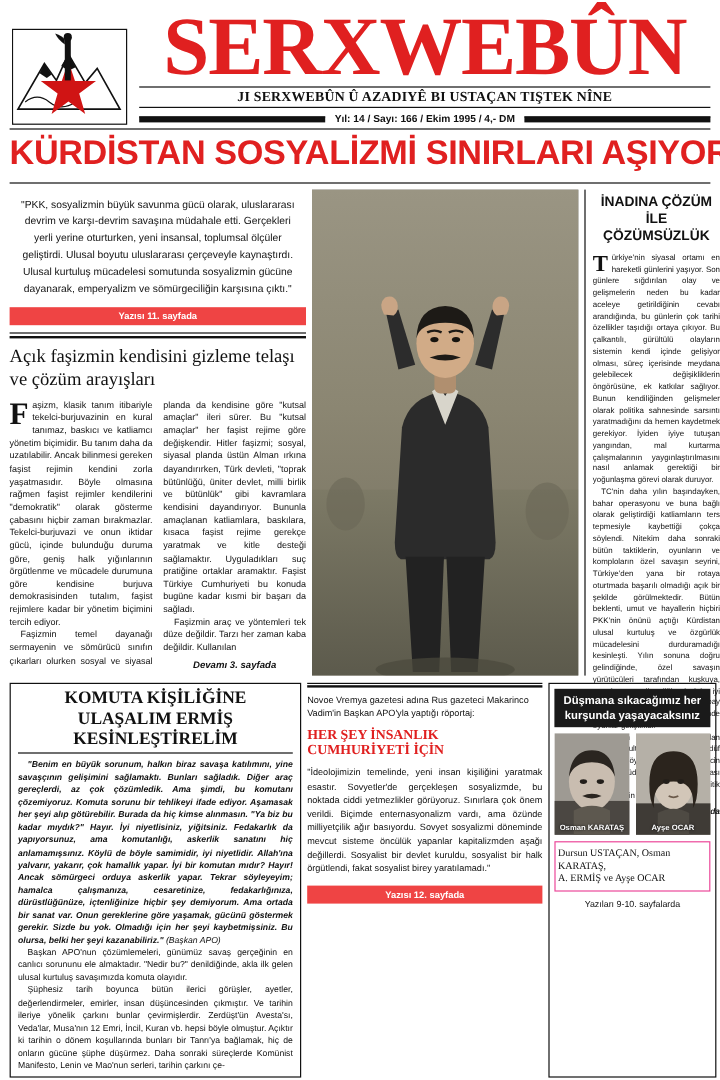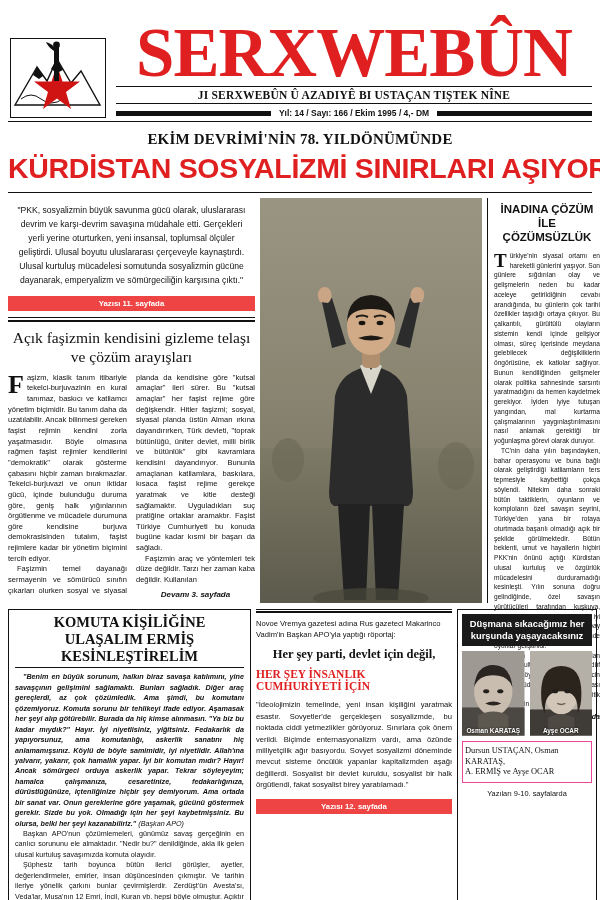--- a/index.html
+++ b/index.html
@@ -3,21 +3,21 @@
 <meta charset="utf-8">
 <style>
   html,body{margin:0;padding:0;}
   body{
     width:600px;height:900px;
     background:#ffffff;
     font-family:"Liberation Sans", sans-serif;
     color:#111;
     overflow:hidden;
   }
-  .page{position:relative;width:600px;height:900px;box-sizing:border-box;padding:14px 8px;}
+  .page{position:relative;width:600px;height:900px;box-sizing:border-box;padding:0 8px;}
 
   
   .masthead{display:flex;align-items:flex-end;padding-top:8px;}
   .logo-box{width:96px;height:80px;border:1.5px solid #111;box-sizing:border-box;
     position:relative;overflow:hidden;background:#fff;flex:0 0 auto;margin-left:2px;}
   .logo-box svg{position:absolute;left:0;top:0;}
   .mast-right{flex:1 1 auto;margin-left:10px;text-align:center;}
   .mast-title{
     font-family:"Liberation Serif", serif;
     font-weight:bold;color:#e02020;
@@ -55,21 +55,21 @@
 
   .quote{
     text-align:center;font-size:8.6px;line-height:1.62;padding:6px 6px 5px;
   }
   .refbar{
     background:#ef4444;color:#fff;text-align:center;font-size:7.8px;
     font-weight:bold;padding:3px 0;margin-top:3px;
   }
   .dbl-rule{border-top:1px solid #111;border-bottom:2.5px solid #111;height:2px;margin:6px 0 0;}
   .sub-head{
-    text-align:center;font-family:"Liberation Serif", serif;
+    text-align:left;font-family:"Liberation Serif", serif;
     font-size:15.5px;line-height:1.22;font-weight:normal;margin:7px 0 6px;
   }
   .twocol{column-count:2;column-gap:9px;font-size:7.5px;line-height:1.42;text-align:justify;}
   .twocol p{margin:0 0 0;text-indent:9px;}
   .twocol p.first{text-indent:0;}
   .dropcap{
     float:left;font-family:"Liberation Serif", serif;font-weight:bold;
     font-size:26px;line-height:20px;padding:1px 3px 0 0;margin-top:1px;
   }
   .contd{font-style:italic;font-weight:bold;text-align:center;font-size:8px;display:block;margin-top:3px;text-indent:0;}
@@ -151,21 +151,20 @@
       <div class="mast-sub">JI SERXWEBÛN Û AZADIYÊ BI USTAÇAN TIŞTEK NÎNE</div>
       <div class="mast-issue-row">
         <div class="mast-rule"></div>
         <div class="mast-issue">Yıl: 14 / Sayı: 166 / Ekim 1995 / 4,- DM</div>
         <div class="mast-rule"></div>
       </div>
     </div>
   </div>
   <div class="mast-thinrule"></div>
 
-  <div class="kicker">EKİM DEVRİMİ'NİN 78. YILDÖNÜMÜNDE</div>
   <div class="headline">KÜRDİSTAN SOSYALİZMİ SINIRLARI AŞIYOR !</div>
   <div class="head-rule"></div>
 
   <div class="main">
 
     <div class="col-left">
       <div class="quote">"PKK, sosyalizmin büyük savunma gücü olarak, uluslararası devrim ve karşı-devrim savaşına müdahale etti. Gerçekleri yerli yerine oturturken, yeni insansal, toplumsal ölçüler geliştirdi. Ulusal boyutu uluslararası çerçeveyle kaynaştırdı. Ulusal kurtuluş mücadelesi somutunda sosyalizmin gücüne dayanarak, emperyalizm ve sömürgeciliğin karşısına çıktı."</div>
       <div class="refbar">Yazısı 11. sayfada</div>
       <div class="dbl-rule"></div>
       <div class="sub-head">Açık faşizmin kendisini gizleme telaşı ve çözüm arayışları</div>
@@ -251,21 +250,20 @@
       <div class="b-plain">
         <p>Başkan APO'nun çözümlemeleri, günümüz savaş gerçeğinin en canlıcı sorununu ele almaktadır. "Nedir bu?" denildiğinde, akla ilk gelen ulusal kurtuluş savaşımızda komuta olayıdır.</p>
         <p>Şüphesiz tarih boyunca bütün ilerici görüşler, ayetler, değerlendirmeler, emirler, insan düşüncesinden çıkmıştır. Ve tarihin ileriye yönelik çarkını bunlar çevirmişlerdir. Zerdüşt'ün Avesta'sı, Veda'lar, Musa'nın 12 Emri, İncil, Kuran vb. hepsi böyle olmuştur. Açıktır ki tarihin o dönem koşullarında bunları bir Tanrı'ya bağlamak, hiç de onların gücüne şüphe düşürmez. Daha sonraki süreçlerde Komünist Manifesto, Lenin ve Mao'nun serleri, tarihin çarkını çe-</p>
 
       </div>
     </div>
 
     <div class="b-mid">
       <div class="b-mid-top-rule"></div>
       <div class="b-intro">Novoe Vremya gazetesi adına Rus gazeteci Makarinco Vadim'in Başkan APO'yla yaptığı röportaj:</div>
-      <div class="b-mid-h1">Her şey parti, devlet için değil,</div>
       <div class="b-mid-h2">HER ŞEY İNSANLIK CUMHURİYETİ İÇİN</div>
       <div class="b-mid-body">"İdeolojimizin temelinde, yeni insan kişiliğini yaratmak esastır. Sovyetler'de gerçekleşen sosyalizmde, bu noktada ciddi yetmezlikler görüyoruz. Sınırlara çok önem verildi. Biçimde enternasyonalizm vardı, ama özünde milliyetçilik ağır basıyordu. Sovyet sosyalizmi döneminde mevcut sisteme öncülük yapanlar kapitalizmden aşağı değillerdi. Sosyalist bir devlet kuruldu, sosyalist bir halk örgütlendi, fakat sosyalist birey yaratılamadı."</div>
       <div class="refbar" style="margin-top:8px;">Yazısı 12. sayfada</div>
     </div>
 
     <div class="b-right">
       <div class="b-right-title">Düşmana sıkacağımız her kurşunda yaşayacaksınız</div>
       <div class="portraits">
         <div class="portrait">
           <svg viewBox="0 0 62 84" xmlns="http://www.w3.org/2000/svg">

